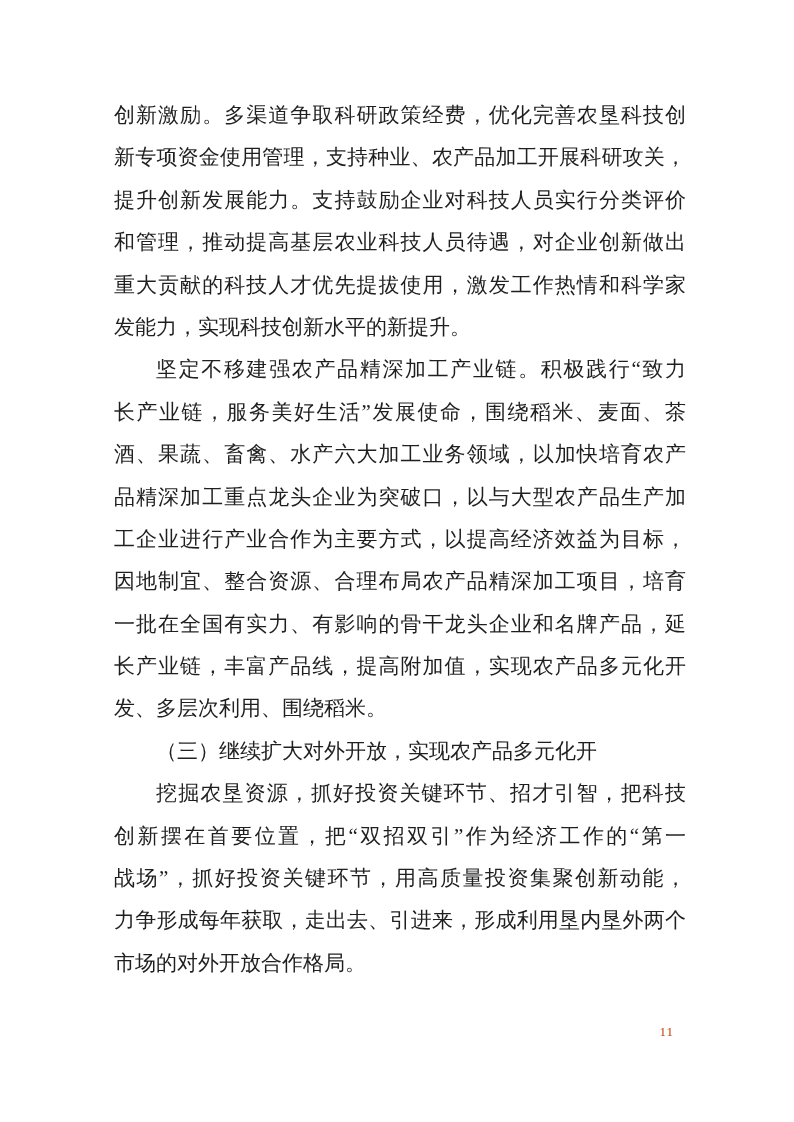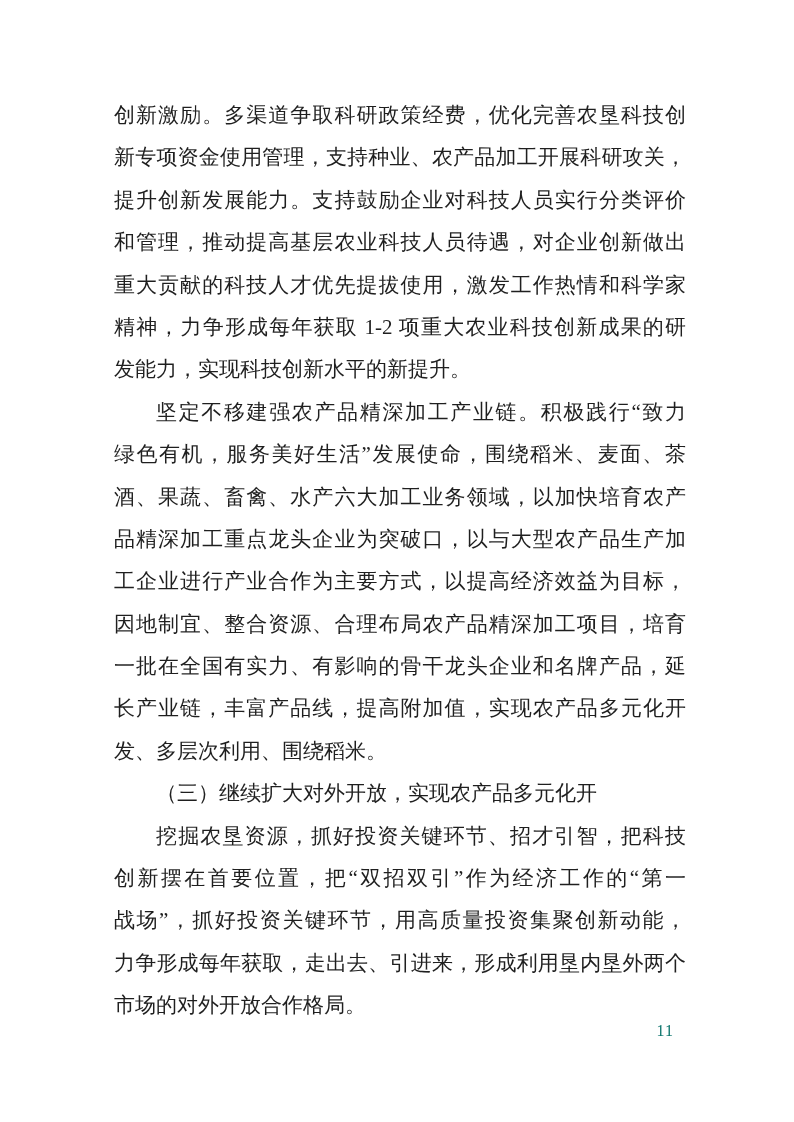--- a/index.html
+++ b/index.html
@@ -48,41 +48,40 @@
   }
   .footer {
     position: absolute;
     top: 1022px;
     left: 0;
     width: 674px;          
     text-align: right;
   }
   .pagenum {
     font-family: "Liberation Serif", serif;
-    font-size: 16px;
-    color: #0f766e;
+    font-size: 13px;
+    color: #c2410c;
     letter-spacing: 1px;
   }
 </style>
 </head>
 <body>
 
 <div class="page">
   <div class="text-area">
 
     <p class="ln j">创新激励。多渠道争取科研政策经费，优化完善农垦科技创</p>
     <p class="ln j">新专项资金使用管理，支持种业、农产品加工开展科研攻关，</p>
     <p class="ln j">提升创新发展能力。支持鼓励企业对科技人员实行分类评价</p>
     <p class="ln j">和管理，推动提高基层农业科技人员待遇，对企业创新做出</p>
     <p class="ln j">重大贡献的科技人才优先提拔使用，激发工作热情和科学家</p>
-    <p class="ln j">精神，力争形成每年获取 1-2 项重大农业科技创新成果的研</p>
     <p class="ln">发能力，实现科技创新水平的新提升。</p>
 
     <p class="ln j ind">坚定不移建强农产品精深加工产业链。积极践行“致力</p>
-    <p class="ln j">绿色有机，服务美好生活”发展使命，围绕稻米、麦面、茶</p>
+    <p class="ln j">长产业链，服务美好生活”发展使命，围绕稻米、麦面、茶</p>
     <p class="ln j">酒、果蔬、畜禽、水产六大加工业务领域，以加快培育农产</p>
     <p class="ln j">品精深加工重点龙头企业为突破口，以与大型农产品生产加</p>
     <p class="ln j">工企业进行产业合作为主要方式，以提高经济效益为目标，</p>
     <p class="ln j">因地制宜、整合资源、合理布局农产品精深加工项目，培育</p>
     <p class="ln j">一批在全国有实力、有影响的骨干龙头企业和名牌产品，延</p>
     <p class="ln j">长产业链，丰富产品线，提高附加值，实现农产品多元化开</p>
     <p class="ln">发、多层次利用、围绕稻米。</p>
 
     <h3 class="ln heading ind">（三）继续扩大对外开放，实现农产品多元化开</h3>
 

